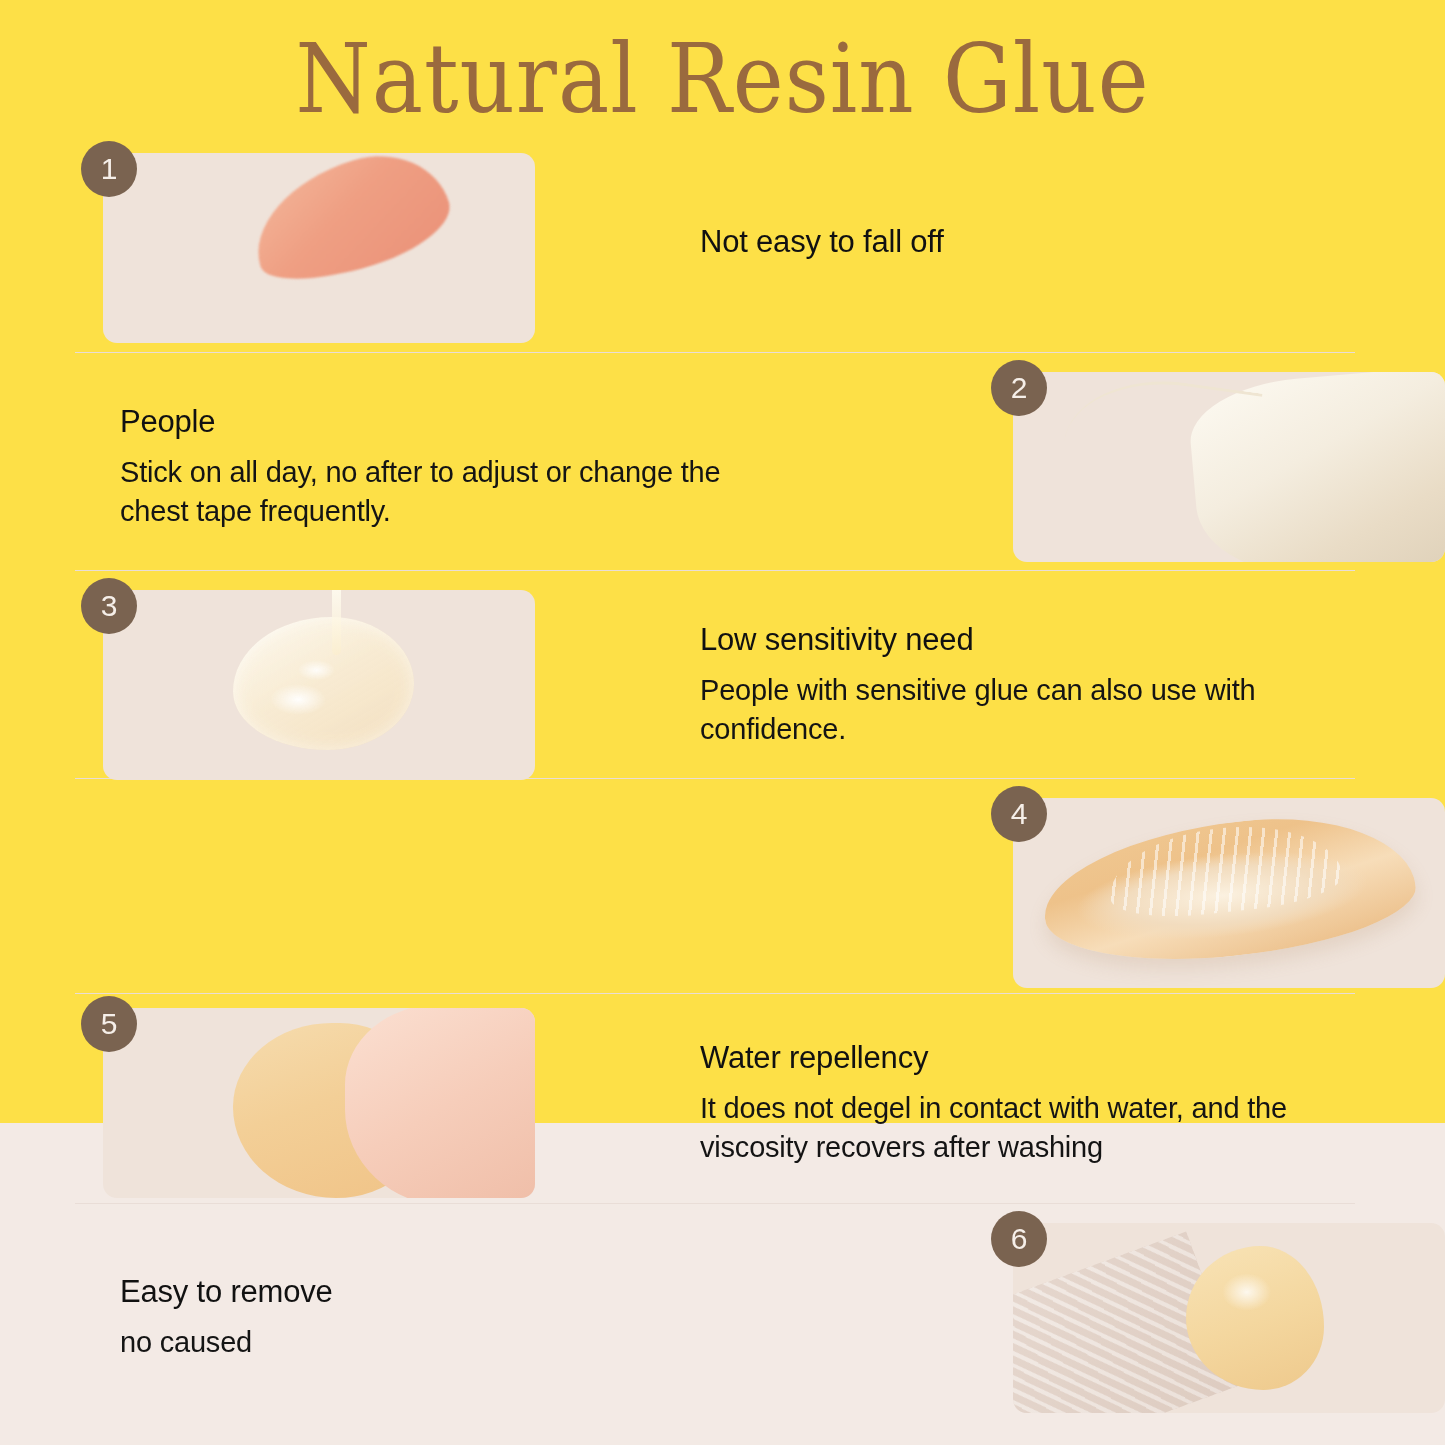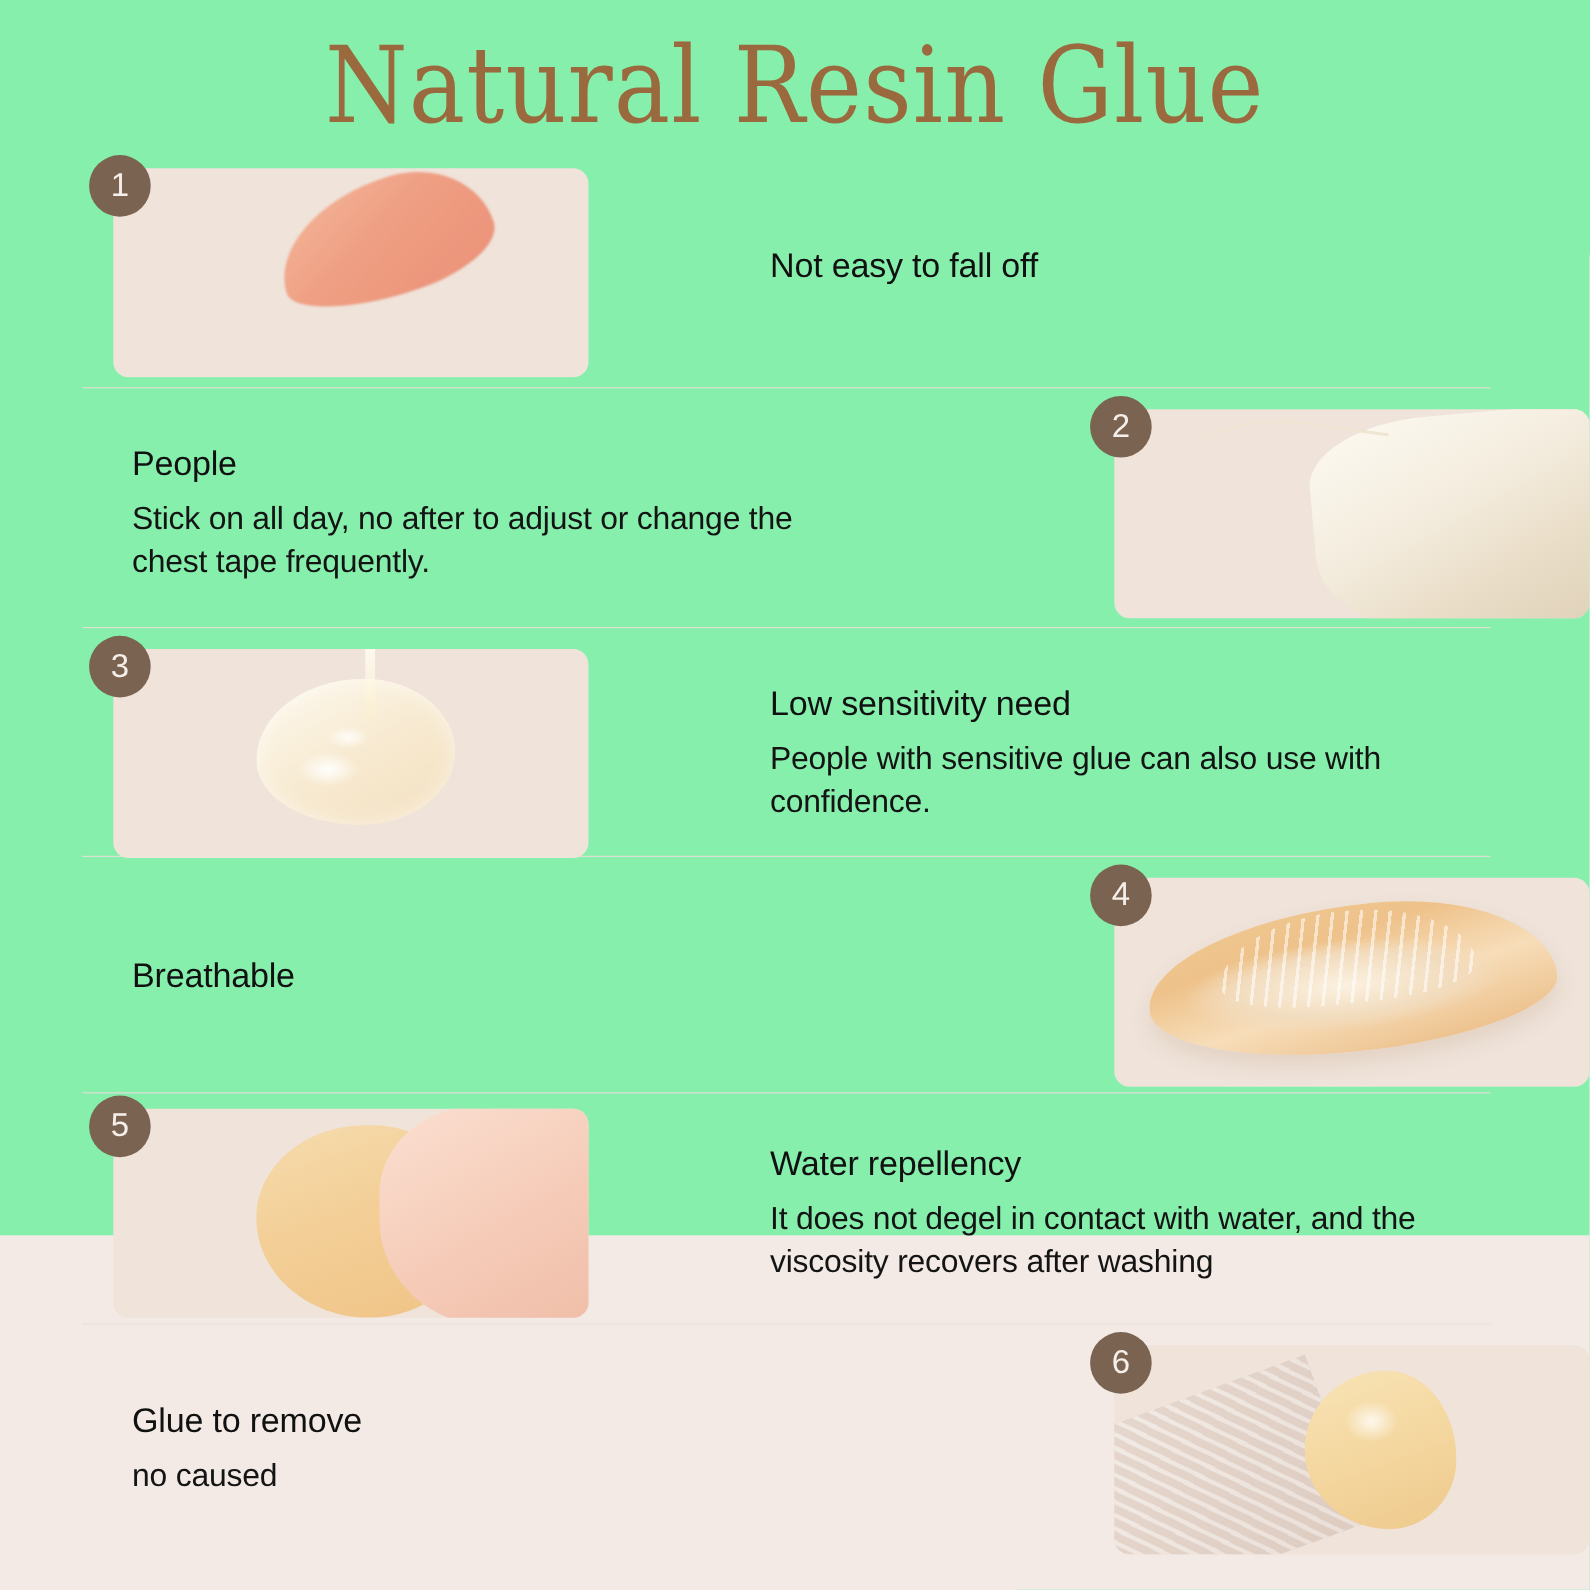--- a/index.html
+++ b/index.html
@@ -9,21 +9,21 @@
     height: 1445px;
     background: #f3eae5;
     font-family: "Liberation Sans", sans-serif;
     overflow: hidden;
   }
 
   .page {
     position: relative;
     width: 1445px;
     height: 1123px;
-    background: #86efac;
+    background: #fde047;
   }
 
   
   .title-wrap {
     position: absolute;
     top: 28px;
     left: 0;
     width: 1445px;
     text-align: center;
   }
@@ -324,42 +324,41 @@
       <div class="badge">3</div>
     </div>
     <div class="text">
       <div class="feat-title">Low sensitivity need</div>
       <div class="feat-desc">People with sensitive glue can also use with confidence.</div>
     </div>
   </div>
 
   <div class="row r4 img-right">
     <div class="text">
-      <div class="feat-title">Breathable</div>
     </div>
     <div class="media">
       <div class="photo ph4"></div>
       <div class="badge">4</div>
     </div>
   </div>
 
   <div class="row r5 img-left">
     <div class="media">
       <div class="photo ph5"></div>
       <div class="badge">5</div>
     </div>
     <div class="text">
       <div class="feat-title">Water repellency</div>
       <div class="feat-desc">It does not degel in contact with water, and the viscosity recovers after washing</div>
     </div>
   </div>
 
   <div class="row r6 img-right">
     <div class="text">
-      <div class="feat-title">Glue to remove</div>
+      <div class="feat-title">Easy to remove</div>
       <div class="feat-desc">no caused</div>
     </div>
     <div class="media">
       <div class="photo ph6"></div>
       <div class="badge">6</div>
     </div>
   </div>
 
 </div>
 

